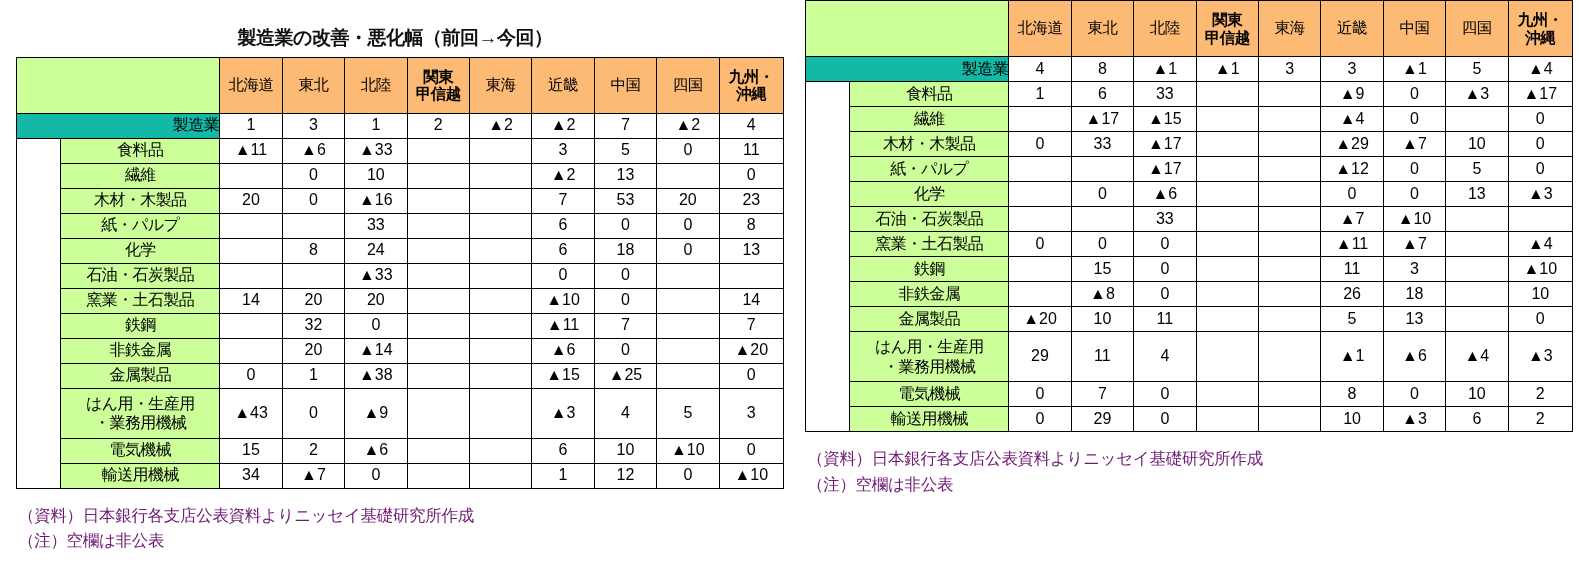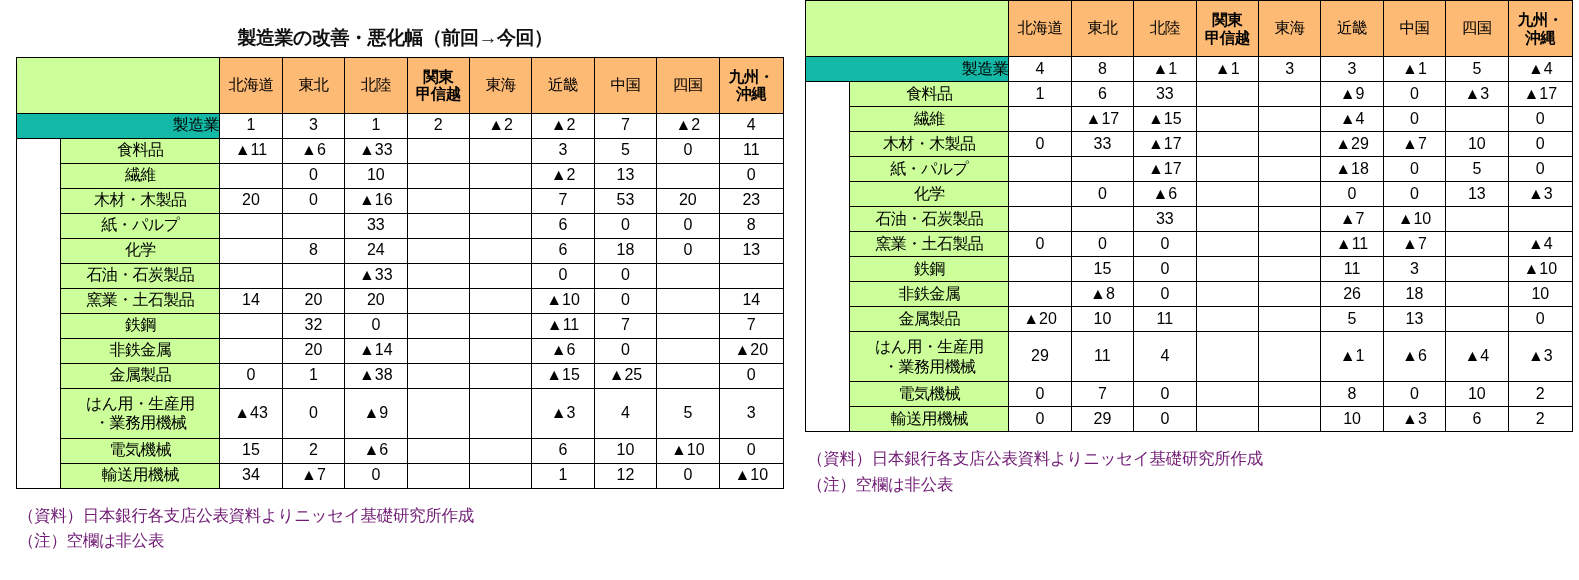--- a/index.html
+++ b/index.html
@@ -440,21 +440,21 @@
               <td class="val"><span>10</span></td>
               <td class="val"><span>0</span></td>
             </tr>
             <tr class="r-sub">
               <td class="lbl">紙・パルプ</td>
               <td class="val na"></td>
               <td class="val na"></td>
               <td class="val"><span>▲17</span></td>
               <td class="val na"></td>
               <td class="val na"></td>
-              <td class="val"><span>▲18</span></td>
+              <td class="val"><span>▲12</span></td>
               <td class="val"><span>0</span></td>
               <td class="val"><span>5</span></td>
               <td class="val"><span>0</span></td>
             </tr>
             <tr class="r-sub">
               <td class="lbl">化学</td>
               <td class="val na"></td>
               <td class="val"><span>0</span></td>
               <td class="val"><span>▲6</span></td>
               <td class="val na"></td>

